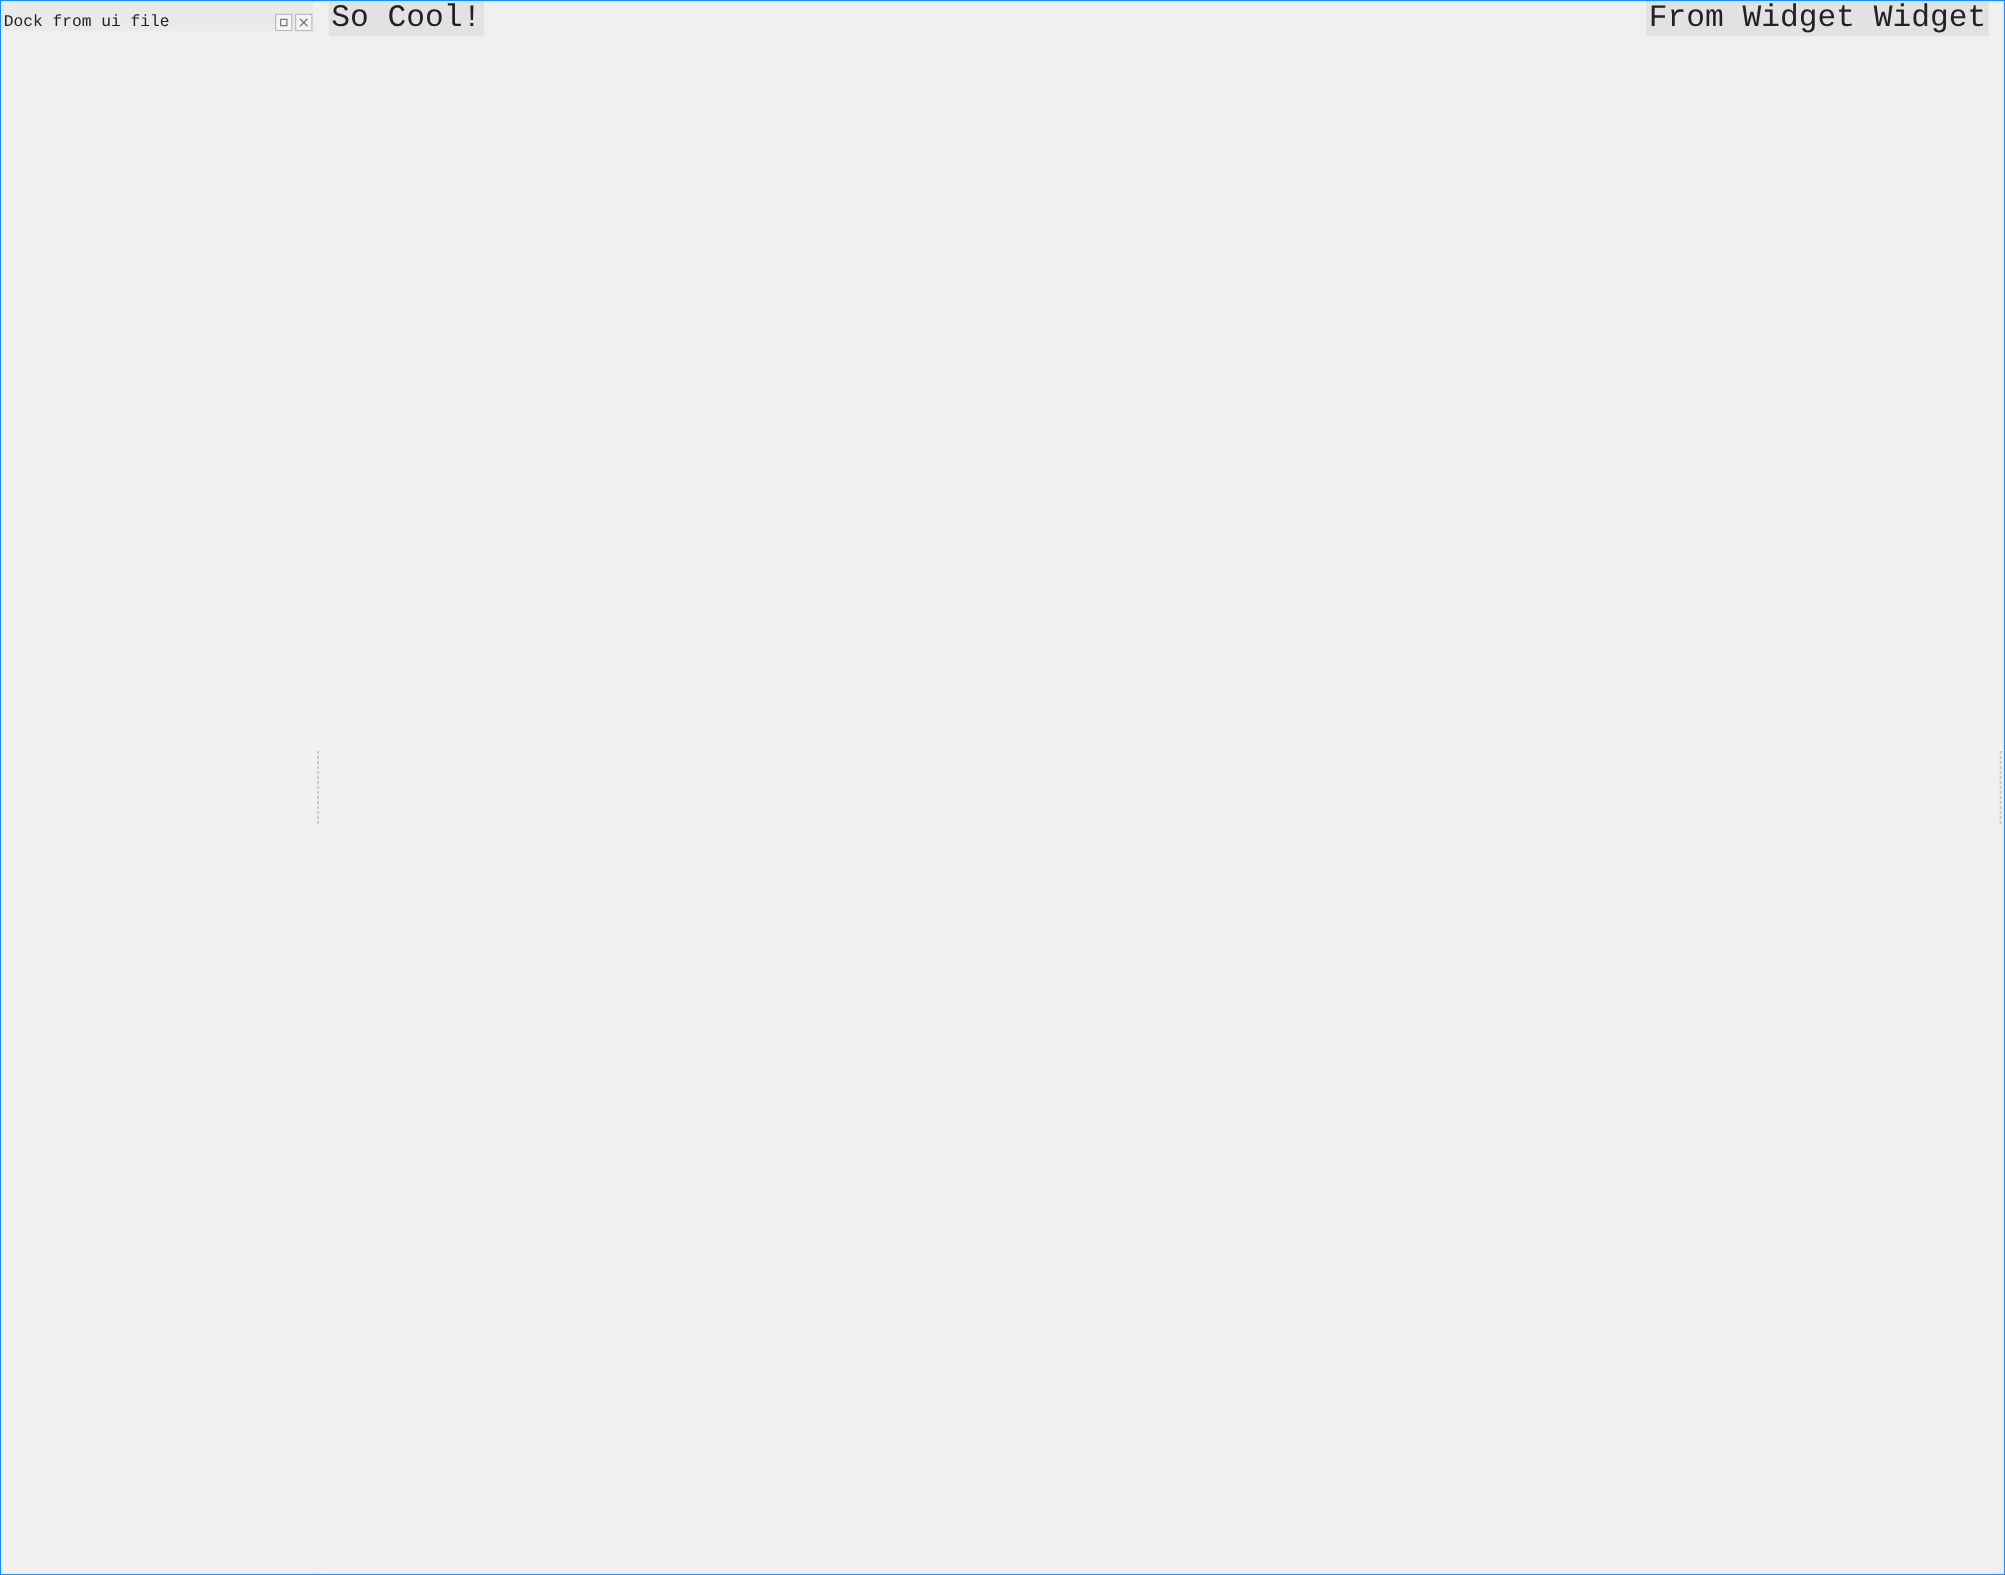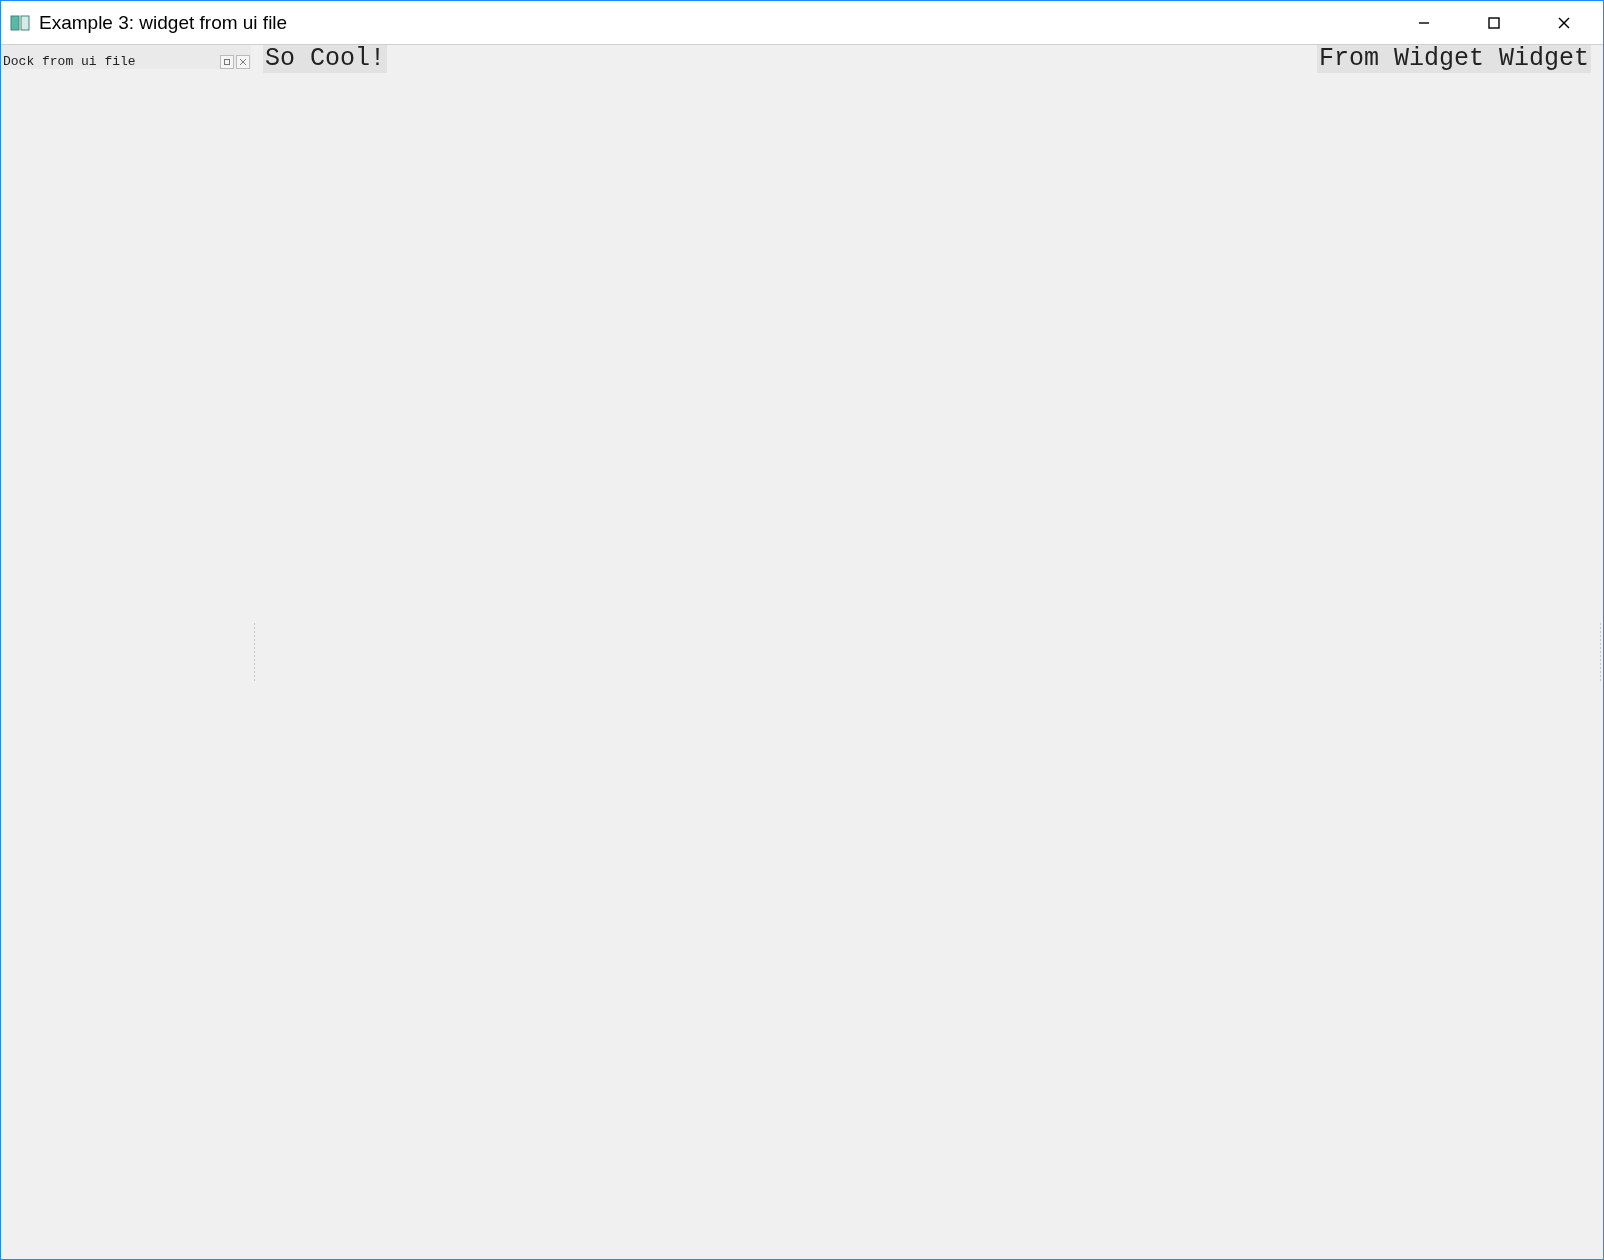--- a/index.html
+++ b/index.html
@@ -158,47 +158,20 @@
     background-image: radial-gradient(#c8c8c8 1px, transparent 1px);
     background-size: 3px 4px;
     background-repeat: repeat-y;
   }
 </style>
 </head>
 <body>
 
 <div class="window">
 
-  <div class="titlebar">
-    <span class="app-icon">
-      <svg width="20" height="20" viewBox="0 0 20 20">
-        <rect x="1" y="3" width="8" height="14" fill="#5bb7a8" stroke="#3a8a7d"></rect>
-        <rect x="11" y="3" width="8" height="14" fill="#d9e9e5" stroke="#3a8a7d"></rect>
-      </svg>
-    </span>
-    <span class="title">Example 3: widget from ui file</span>
-    <div class="win-controls">
-      <div class="win-btn">
-        <svg width="14" height="14" viewBox="0 0 14 14">
-            <line x1="2" y1="7" x2="12" y2="7"></line>
-          </svg>
-      </div>
-      <div class="win-btn">
-        <svg width="14" height="14" viewBox="0 0 14 14">
-            <rect x="2" y="2" width="10" height="10"></rect>
-          </svg>
-      </div>
-      <div class="win-btn">
-        <svg width="14" height="14" viewBox="0 0 14 14">
-            <line x1="2" y1="2" x2="12" y2="12"></line>
-            <line x1="12" y1="2" x2="2" y2="12"></line>
-          </svg>
-      </div>
-    </div>
-  </div>
 
   <div class="client-area">
 
     <div class="dock">
       <div class="dock-titlebar">
         <span class="dock-title">Dock from ui file</span>
         <span class="dock-btn">
           <svg width="8" height="8" viewBox="0 0 8 8" stroke="#777" fill="none" stroke-width="1">
             <rect x="1.5" y="1.5" width="5" height="5"></rect>
           </svg>

